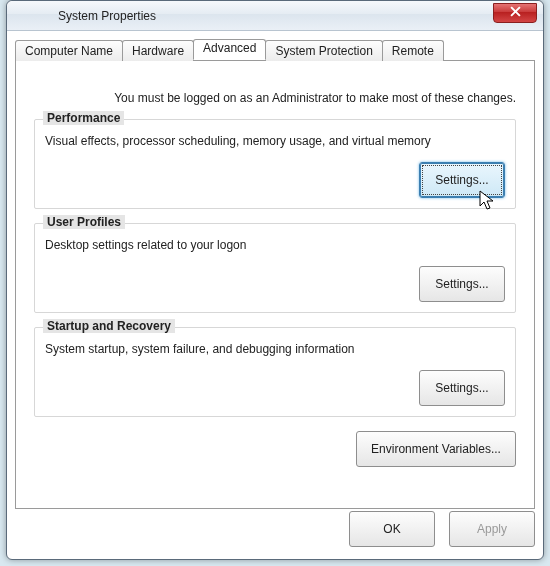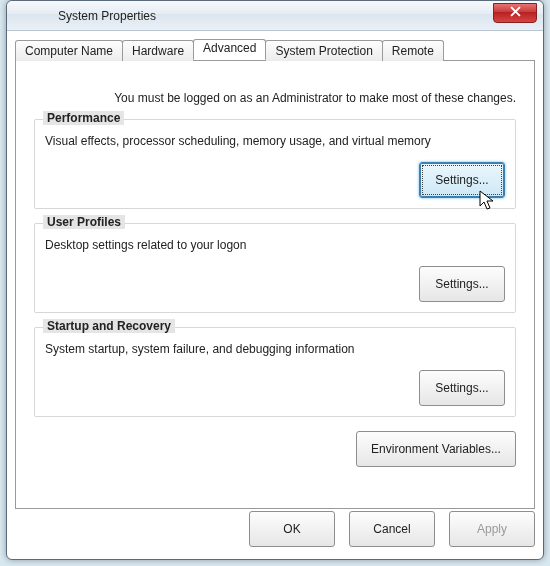--- a/index.html
+++ b/index.html
@@ -231,23 +231,20 @@
         <button class="btn" style="min-width:160px">
             <span>Environment Variables...</span>
           </button>
       </div>
     </div>
 
     <div class="dlg-buttons">
       <button class="btn">
           <span>OK</span>
         </button>
-      <button class="btn">
-          <span>Cancel</span>
-        </button>
       <button class="btn disabled">
           <span>Apply</span>
         </button>
     </div>
 
   </div>
 </div>
 
 <div class="cursor">
   <svg width="18" height="22" viewBox="0 0 18 22">

